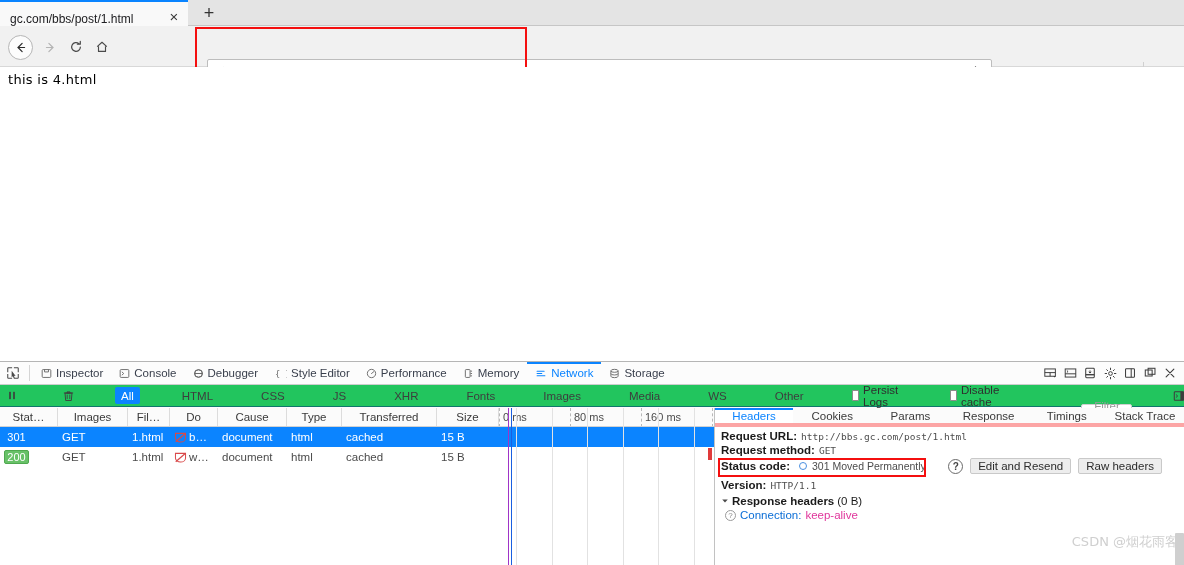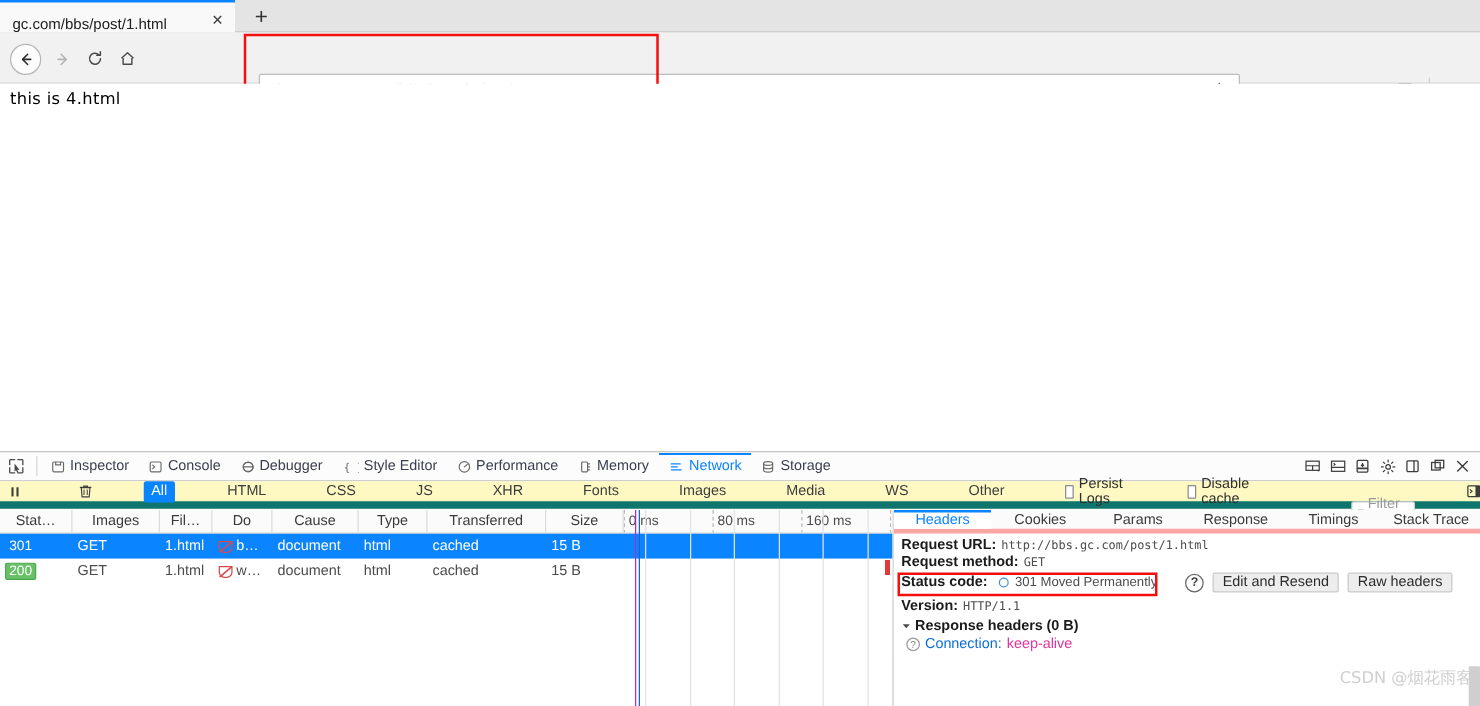--- a/index.html
+++ b/index.html
@@ -97,21 +97,21 @@
     display:flex; align-items:center; gap:4px; padding:0 8px;
     color:#393f4c; font-size:11.5px; white-space:nowrap;
   }
   .dt-tab .gl { display:flex; align-items:center; color:#6a6a6a; }
   .dt-tab.active { color:#0b84ff; box-shadow: inset 0 2px 0 #0b84ff; }
   .dt-tab.active .gl { color:#0b84ff; }
   .dt-right-icons { margin-left:auto; display:flex; align-items:center; padding-right:4px; }
   .dt-ricon { width:20px; height:20px; display:flex; align-items:center; justify-content:center; color:#3d3d3d; }
 
   .dt-filterbar {
-    position:relative; height:22px; background:#fef9c3; border-bottom:6px solid #0f766e;
+    position:relative; height:22px; background:#22c55e; border-bottom:1px solid #0f766e;
     display:flex; align-items:center; padding:0 2px;gap:36px;
   }
   .fb-btn { display:flex; align-items:center; justify-content:center; height:17px; padding:0 5px;
             color:#3d3d3d; font-size:11.5px; border-radius:2px; white-space:nowrap; }
   .fb-btn.pill { padding:1px 6px; }
   .fb-btn.sel { background:#0b84ff; color:#fff; }
   .fb-check { display:flex; align-items:center; gap:4px; padding:0 6px; font-size:11.5px; color:#2f2f2f; }
   .fb-box { width:11px; height:11px; border:1px solid #8c8c8c; background:#fff; border-radius:1px; }
   .fb-spacer { flex:1; }
   .fb-filter {
@@ -171,21 +171,21 @@
               font-size:10px; color:#444; font-weight:700; }
   .det-btn { background:#ededed; border:1px solid #c9c9c9; border-radius:2px;
              padding:1px 7px; font-size:11.5px; color:#2c2c2c; }
   .hfilter {
     margin:3px 6px 0 6px; height:17px; border:1px solid #d5d5d5; background:#fff;
     display:flex; align-items:center; gap:4px; padding:0 4px;
     color:#9a9a9a; font-size:11.5px;
   }
   .sec-head { display:flex; align-items:center; gap:3px; padding:3px 0 1px 6px;
               font-size:11.5px; color:#1b1b1b; font-weight:700; }
-  .sec-head .cnt { font-weight:700; }
+  .sec-head .cnt { font-weight:400; }
   .hdr-row { display:flex; align-items:center; gap:4px; padding:1px 0 1px 10px; font-size:11.5px; }
   .hdr-q { width:11px; height:11px; border:1px solid #9a9a9a; border-radius:50%;
            display:flex; align-items:center; justify-content:center;
            font-size:8px; color:#8a8a8a; flex:0 0 11px; }
   .hdr-name { color:#0b6ed6; }
   .hdr-val { color:#e0359b; }
   .det-scroll { position:absolute; right:0; top:106px; width:9px; height:52px;
                 background:#cfcfcf; border-radius:1px; }
 
   .watermark {

